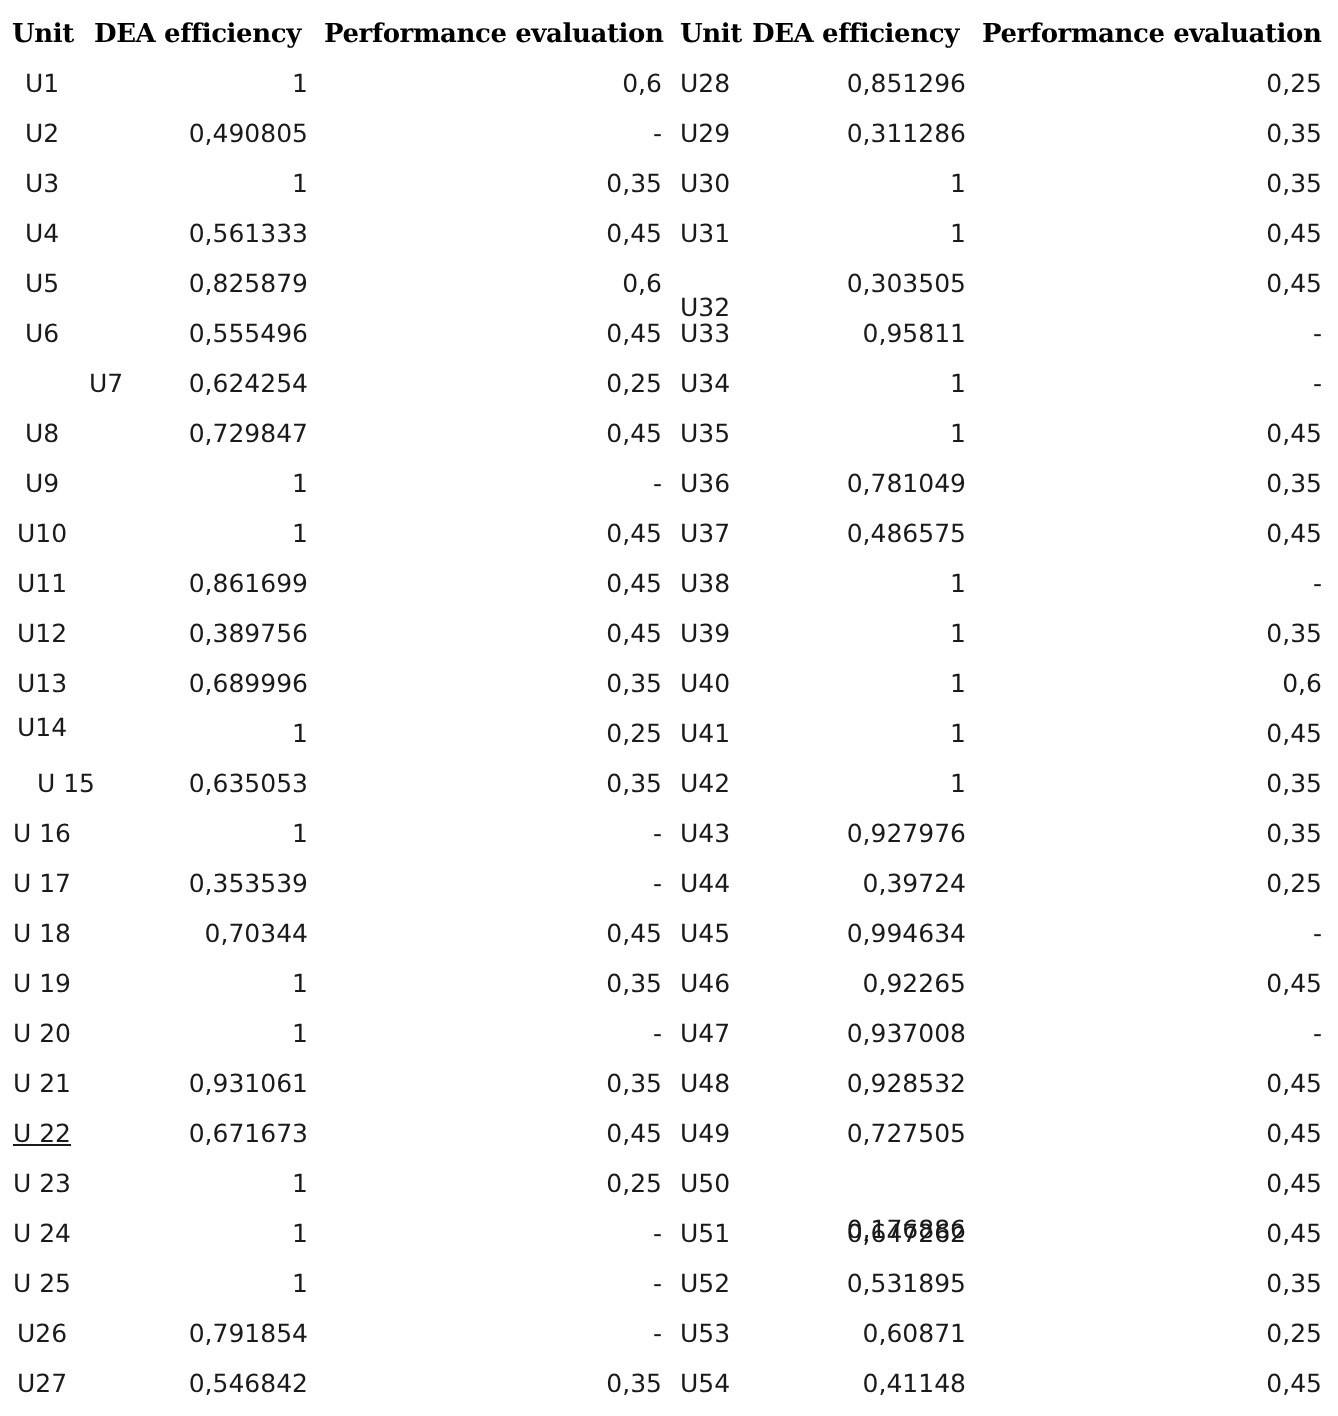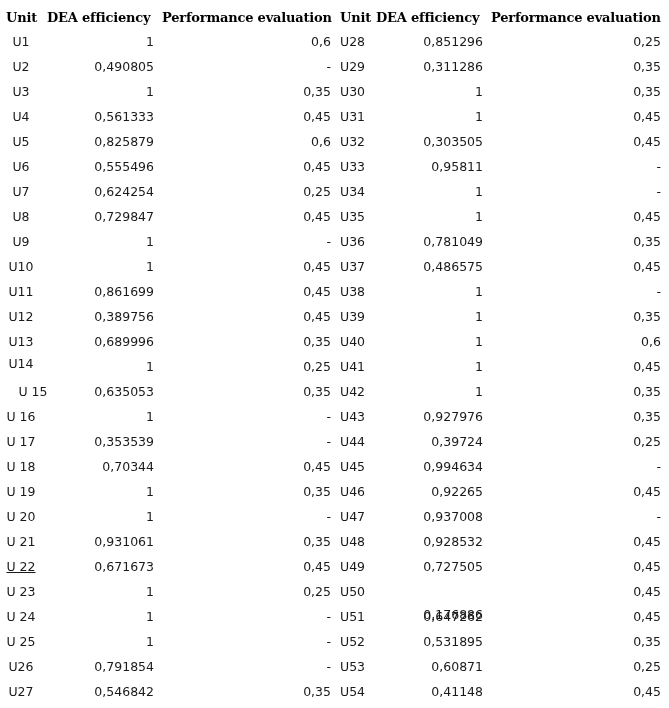--- a/index.html
+++ b/index.html
@@ -78,21 +78,21 @@
         <div class="cell unit-l" style="top: 132px;">U5</div>
         <div class="cell dea-l" style="top: 132px;">0,825879</div>
         <div class="cell perf-l" style="top: 132px;">0,6</div>
       </div>
       <div>
         <div class="cell unit-l" style="top: 157px;">U6</div>
         <div class="cell dea-l" style="top: 157px;">0,555496</div>
         <div class="cell perf-l" style="top: 157px;">0,45</div>
       </div>
       <div>
-        <div class="cell unit-l" style="top: 182px;">U7</div>
+        <div class="cell unit-l" style="top: 182px; padding-left: 32px;">U7</div>
         <div class="cell dea-l" style="top: 182px;">0,624254</div>
         <div class="cell perf-l" style="top: 182px;">0,25</div>
       </div>
       <div>
         <div class="cell unit-l" style="top: 207px;">U8</div>
         <div class="cell dea-l" style="top: 207px;">0,729847</div>
         <div class="cell perf-l" style="top: 207px;">0,45</div>
       </div>
       <div>
         <div class="cell unit-l" style="top: 232px; text-align: center;">U9</div>
@@ -203,21 +203,21 @@
         <div class="cell unit-r" style="top: 82px;">U30</div>
         <div class="cell dea-r" style="top: 82px;">1</div>
         <div class="cell perf-r" style="top: 82px;">0,35</div>
       </div>
       <div>
         <div class="cell unit-r" style="top: 107px;">U31</div>
         <div class="cell dea-r" style="top: 107px;">1</div>
         <div class="cell perf-r" style="top: 107px;">0,45</div>
       </div>
       <div>
-        <div class="cell unit-r" style="top: 132px;">U32</div>
+        <div class="cell unit-r" style="top: 144px;">U32</div>
         <div class="cell dea-r" style="top: 132px;">0,303505</div>
         <div class="cell perf-r" style="top: 132px;">0,45</div>
       </div>
       <div>
         <div class="cell unit-r" style="top: 157px;">U33</div>
         <div class="cell dea-r" style="top: 157px;">0,95811</div>
         <div class="cell perf-r" style="top: 157px;">-</div>
       </div>
       <div>
         <div class="cell unit-r" style="top: 182px;">U34</div>

